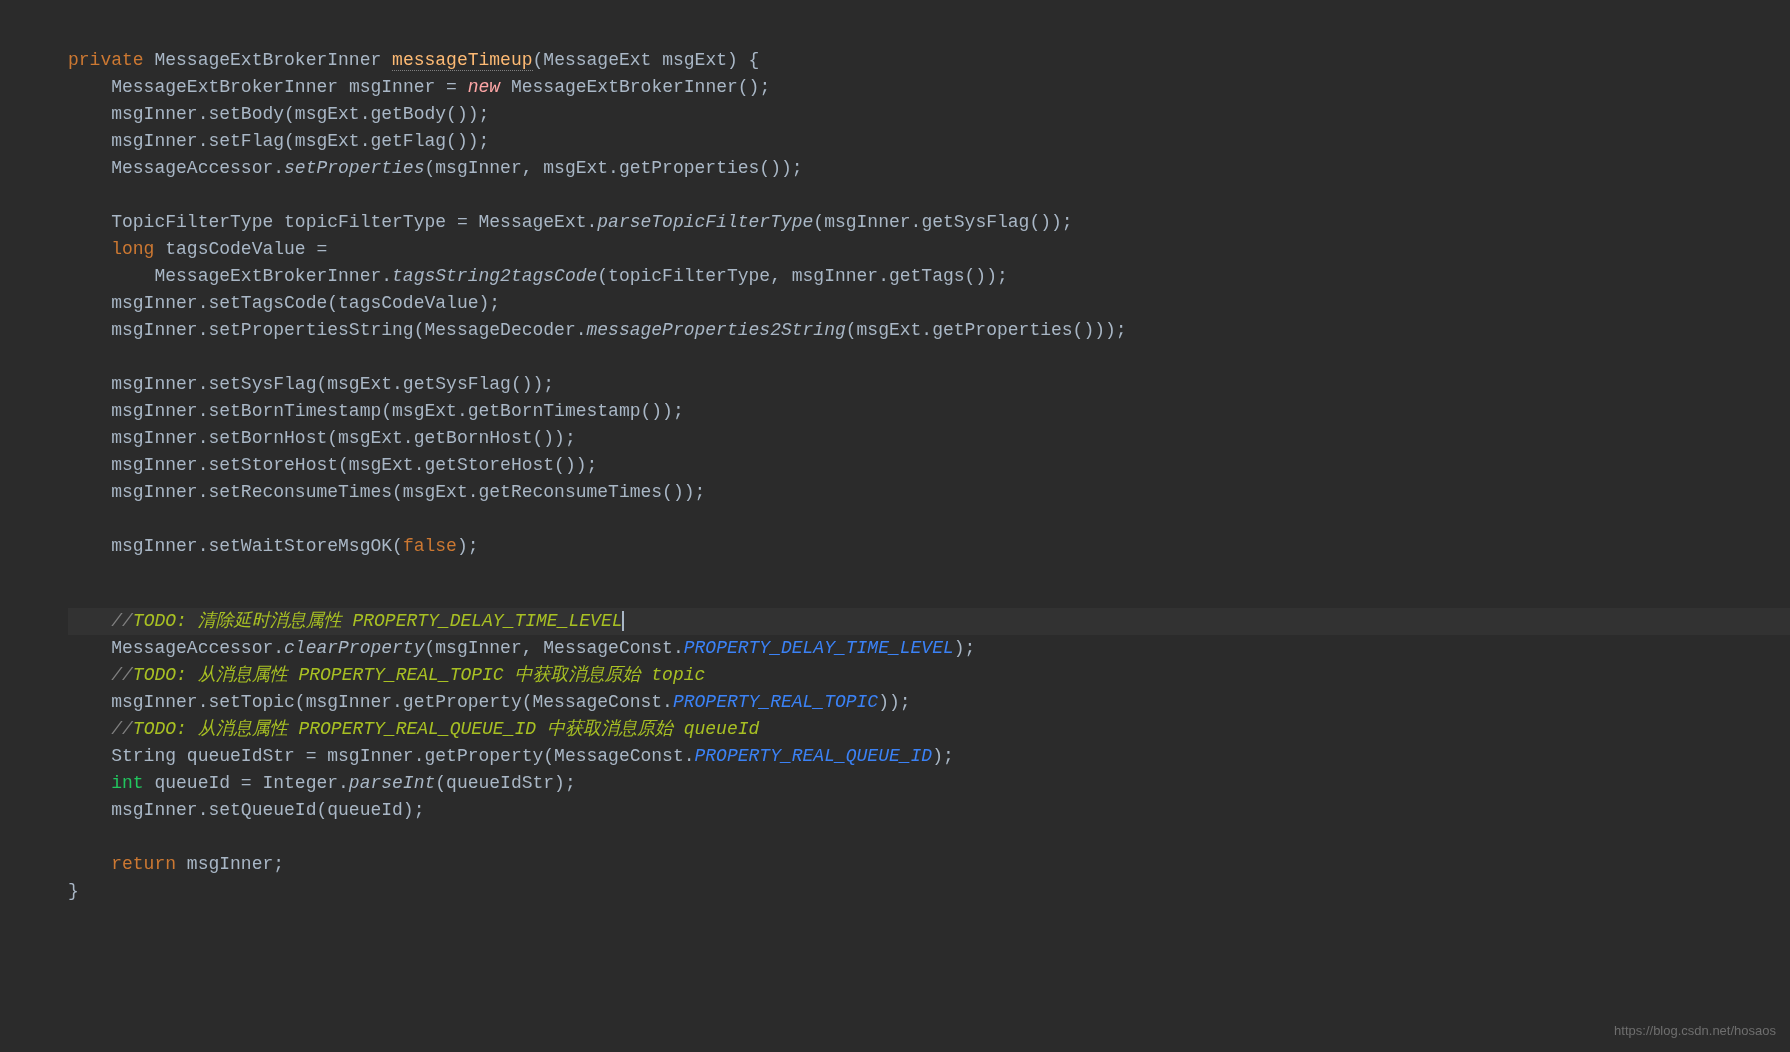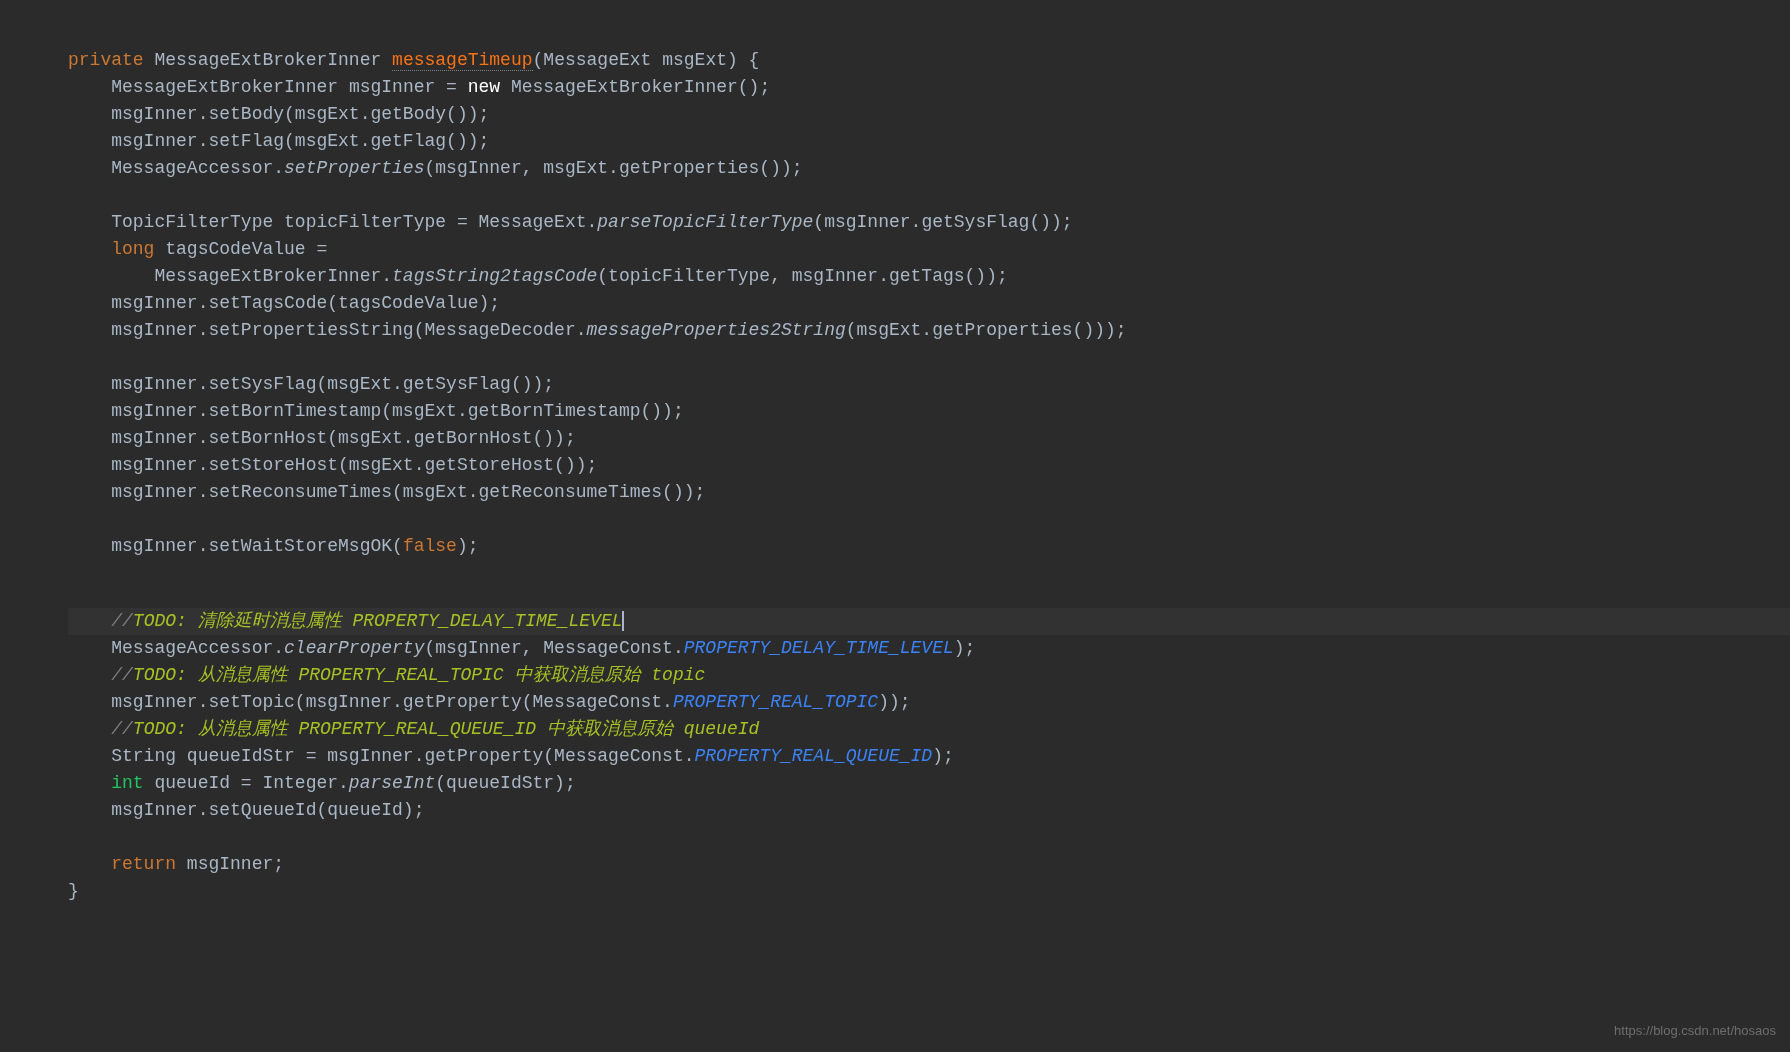--- a/index.html
+++ b/index.html
@@ -13,26 +13,26 @@
     width: 1790px;
     height: 1052px;
     overflow: hidden;
     position: relative;
   }
   .editor {
     padding: 20px 0 0 68px;
     white-space: pre;
   }
   .kw-private { color: #cc7832; }
-  .kw-new { color: #ffffff; }
+  .kw-new { color: #fca5a5; font-style: italic; }
   .kw-long { color: #cc7832; }
   .kw-false { color: #cc7832; }
   .kw-int { color: #22c55e; }
   .kw-return { color: #cc7832; margin-top: 20px; }
-  .method-name { color: #f97316; border-bottom: 1px dotted #808080; }
+  .method-name { color: #fdba74; border-bottom: 1px dotted #808080; }
   .static-method { color: #a9b7c6; font-style: italic; }
   .comment { color: #808080; font-style: italic; }
   .todo { color: #a8c023; font-style: italic; }
   .constant { color: #3b82f6; font-style: italic; }
   .highlight-line { background: #323232; display: inline-block; width: 100%; margin-top: 48px; }
   .cursor { display: inline-block; width: 2px; height: 20px; background: #a9b7c6; vertical-align: middle; }
   .watermark {
     position: absolute;
     bottom: 8px;
     right: 14px;

